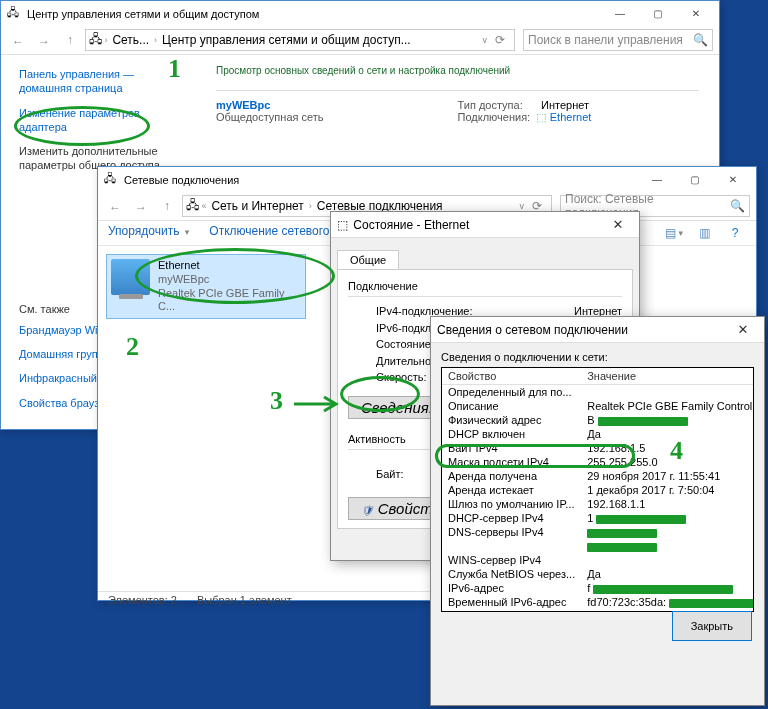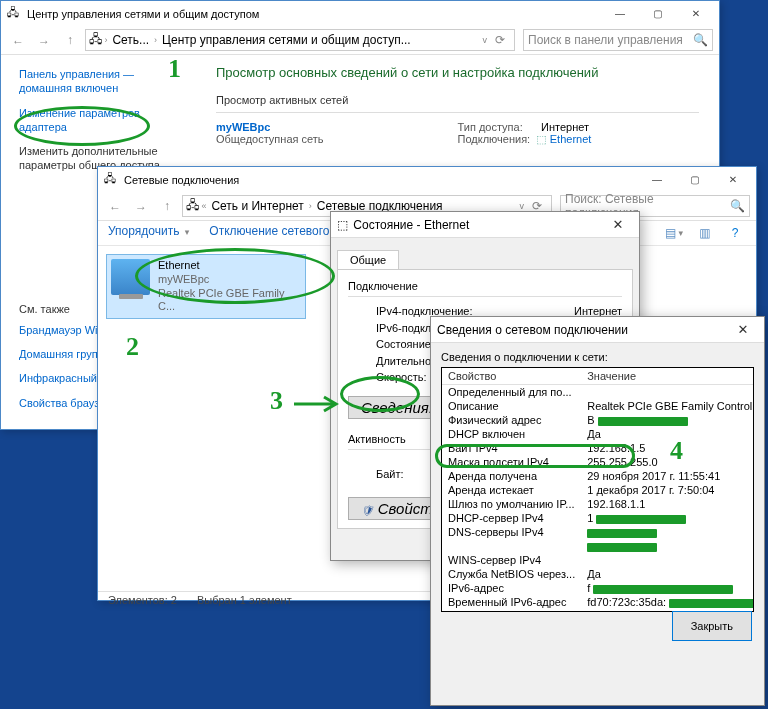--- a/index.html
+++ b/index.html
@@ -14,21 +14,21 @@
   .addrseg { color:#000; padding: 1px 3px; }
   .chev { color:#888; font-size:9px; padding:0 2px;}
   .addrbar { flex:1; display:flex; align-items:center; border:1px solid #ccc; height:22px; padding:0 3px; background:#fff; overflow:hidden;}
   .searchbar { width:190px; border:1px solid #ccc; height:22px; padding:0 4px; display:flex; align-items:center; color:#888; margin-left:4px; background:#fff;}
   .netcenter { left:0; top:0; width:720px; height:430px; }
   .nc-body { display:flex; height: calc(100% - 50px); }
   .nc-side { width:195px; padding:12px 8px 8px 18px; }
   .nc-side a { display:block; color:#0066cc; font-size:11px; margin-bottom:10px; text-decoration:none; line-height:1.3;}
   .nc-side .seealso { margin-top:130px; color:#333;}
   .nc-main { flex:1; padding:10px 20px; }
-  .nc-main h1 { color:#1a6b2c; font-weight: normal; font-size: 13px; margin-bottom: 14px; }
+  .nc-main h1 { color:#1a6b2c; font-weight: normal; font-size: 10px; margin-bottom: 14px; }
   .nc-main .sec { font-size:11px; color:#333; margin-bottom:6px; }
   .nc-netbox { display:flex; margin-top:8px; }
   .nc-netbox .col { flex:1; }
   .nc-netbox .lbl { color:#555; }
   .nc-netbox .val { color:#0066cc; }
   .hr { height:1px; background:#ddd; margin: 2px 0 6px 0; }
 
   .conn { left:97px; top:166px; width:660px; height:435px; }
   .conn .menubar { display:flex; padding:3px 10px; gap:18px; font-size:12px; color:#1565c0; border-bottom:1px solid #e6e6e6; background:#fff;}
   .conn .menubar .right { margin-left:auto; display:flex; gap:8px; align-items:center;}
@@ -99,34 +99,33 @@
       <span style="margin-left:auto" class="chev">v</span>
       <span class="navbtn">⟳</span>
     </div>
     <div class="searchbar">
       <span>Поиск в панели управления</span>
       <span style="margin-left:auto">🔍</span>
     </div>
   </div>
   <div class="nc-body">
     <div class="nc-side">
-      <a>Панель управления — домашняя включен</a>
+      <a>Панель управления — домашняя страница</a>
       <a>Изменение параметров адаптера</a>
       <a style="color:#333">Изменить дополнительные параметры общего доступа</a>
       <div class="seealso">
         <div style="margin-bottom:8px">См. также</div>
         <a>Брандмауэр Windows</a>
         <a>Домашняя группа</a>
         <a>Инфракрасный</a>
         <a>Свойства браузера</a>
       </div>
     </div>
     <div class="nc-main">
       <h1>Просмотр основных сведений о сети и настройка подключений</h1>
-      <div class="sec">Просмотр активных сетей</div>
       <div class="hr"></div>
       <div class="nc-netbox">
         <div class="col">
           <div class="val" style="color:#0066cc;font-weight:bold">myWEBpc</div>
           <div class="lbl">Общедоступная сеть</div>
         </div>
         <div class="col">
           <div><span class="lbl">Тип доступа:</span>&nbsp;&nbsp;&nbsp;&nbsp;&nbsp;&nbsp;<span>Интернет</span></div>
           <div><span class="lbl">Подключения:</span>&nbsp;&nbsp;<span style="color:#5a9">⬚</span> <span class="val">Ethernet</span></div>
         </div>

